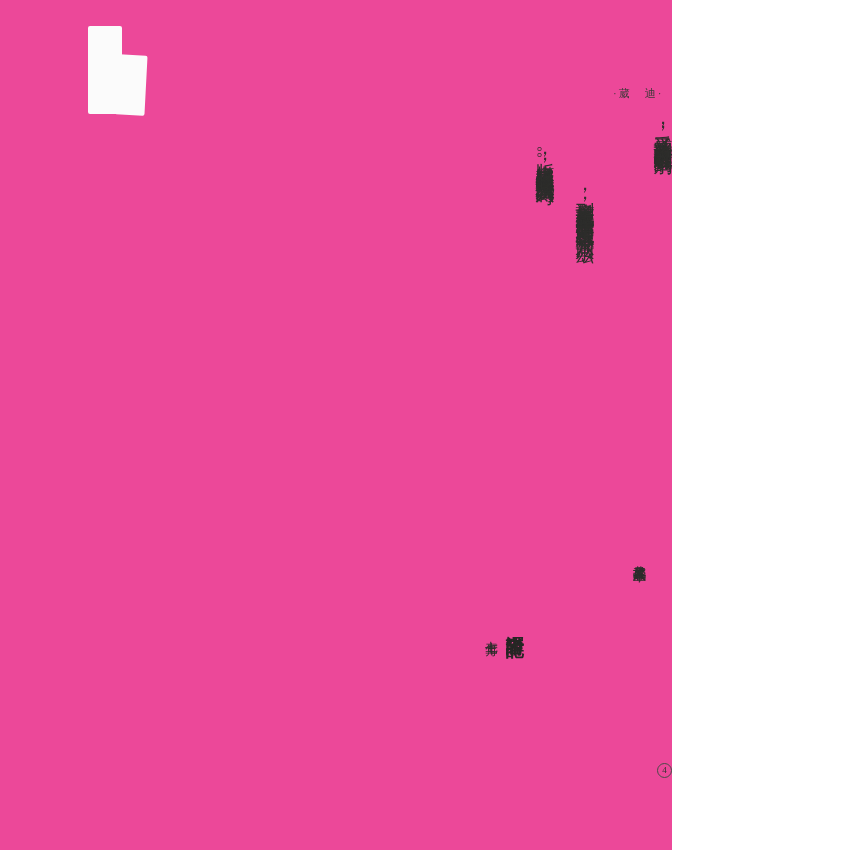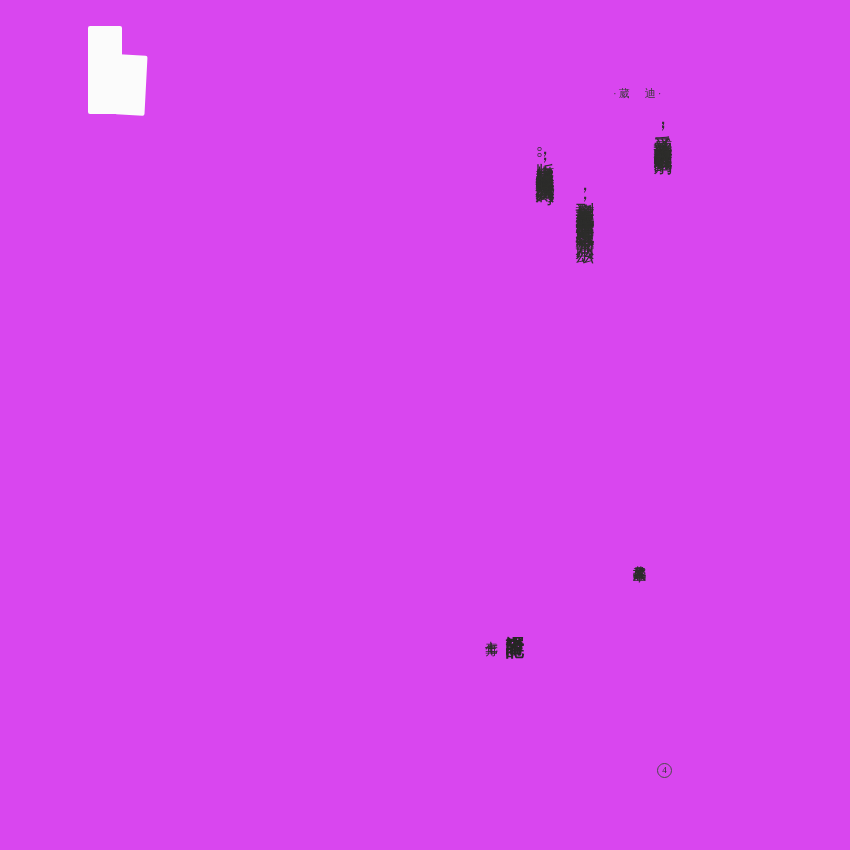--- a/index.html
+++ b/index.html
@@ -2,23 +2,23 @@
 <html><head>
 <meta charset="utf-8">
 <style>
   html, body {
     margin: 0;
     padding: 0;
     background: #ffffff;
   }
   .page {
     position: relative;
-    width: 850px;
+    width: 672px;
     height: 850px;
-    background: #d946ef;
+    background: #ec4899;
     overflow: hidden;
     font-family: "Liberation Serif", "DejaVu Serif", serif;
     color: #2d2d2b;
   }
   
   .artifact {
     position: absolute;
     background: #fbfbfb;
     border-radius: 2px;
   }

